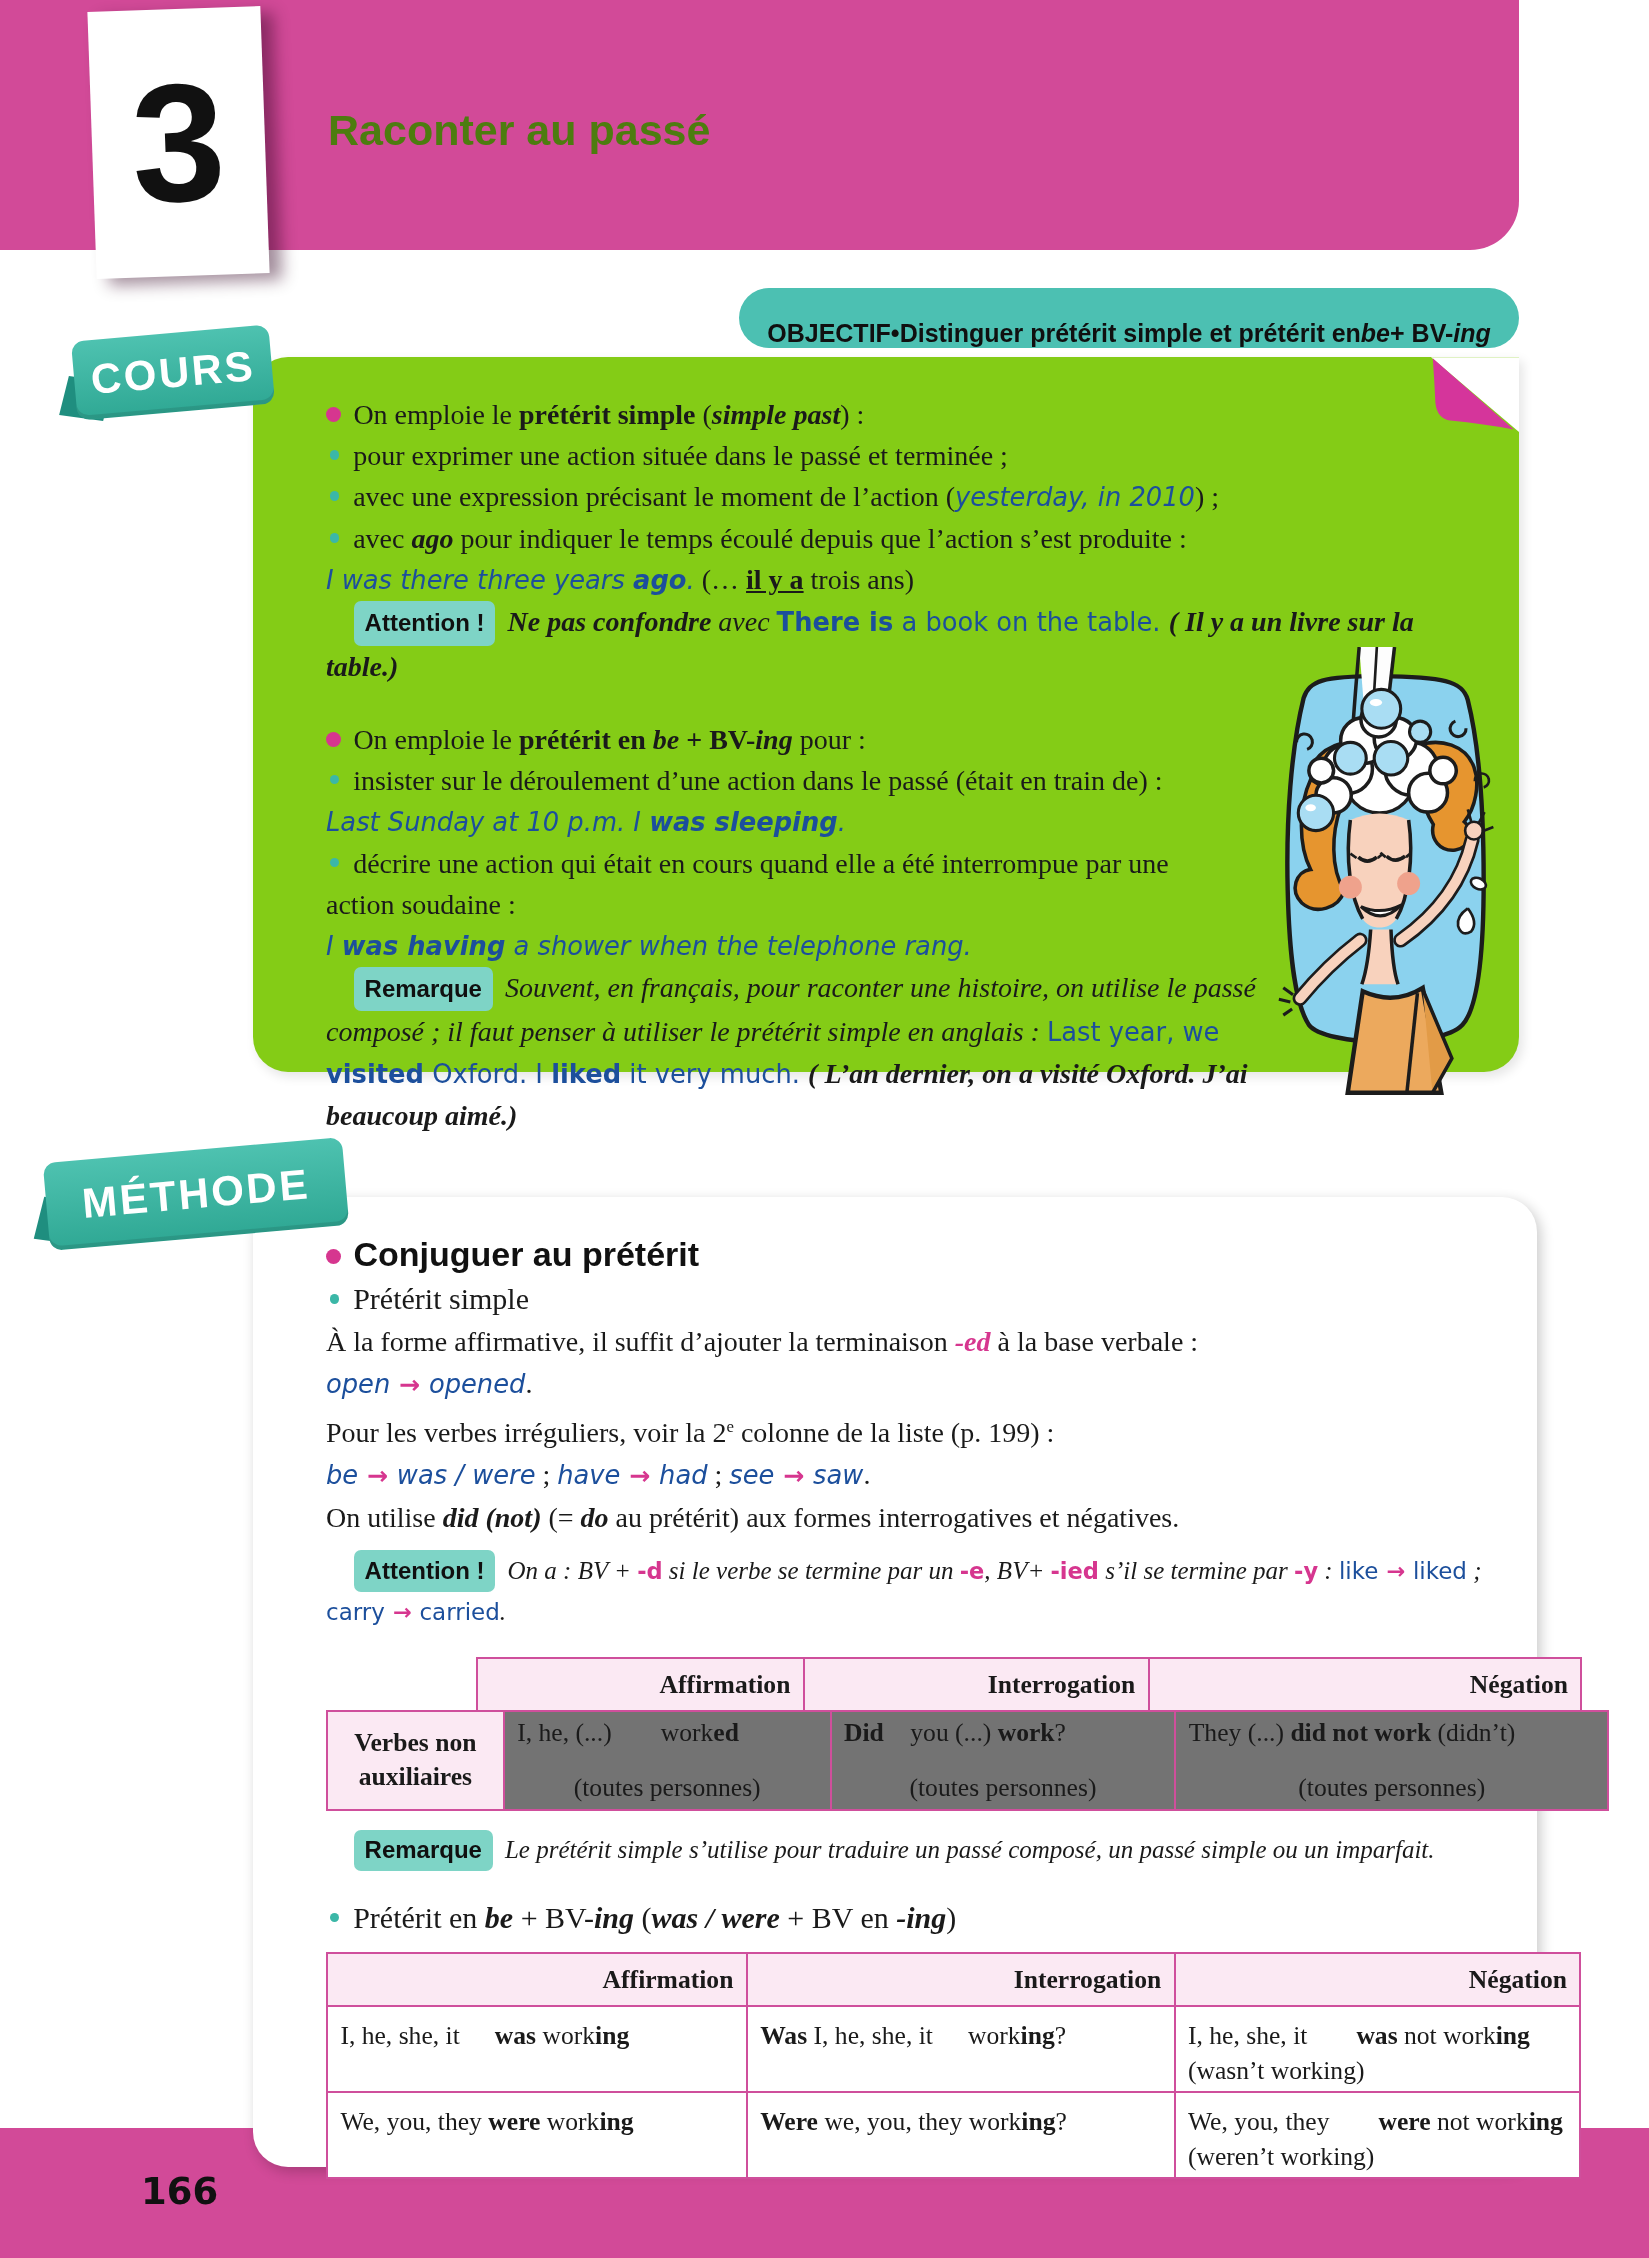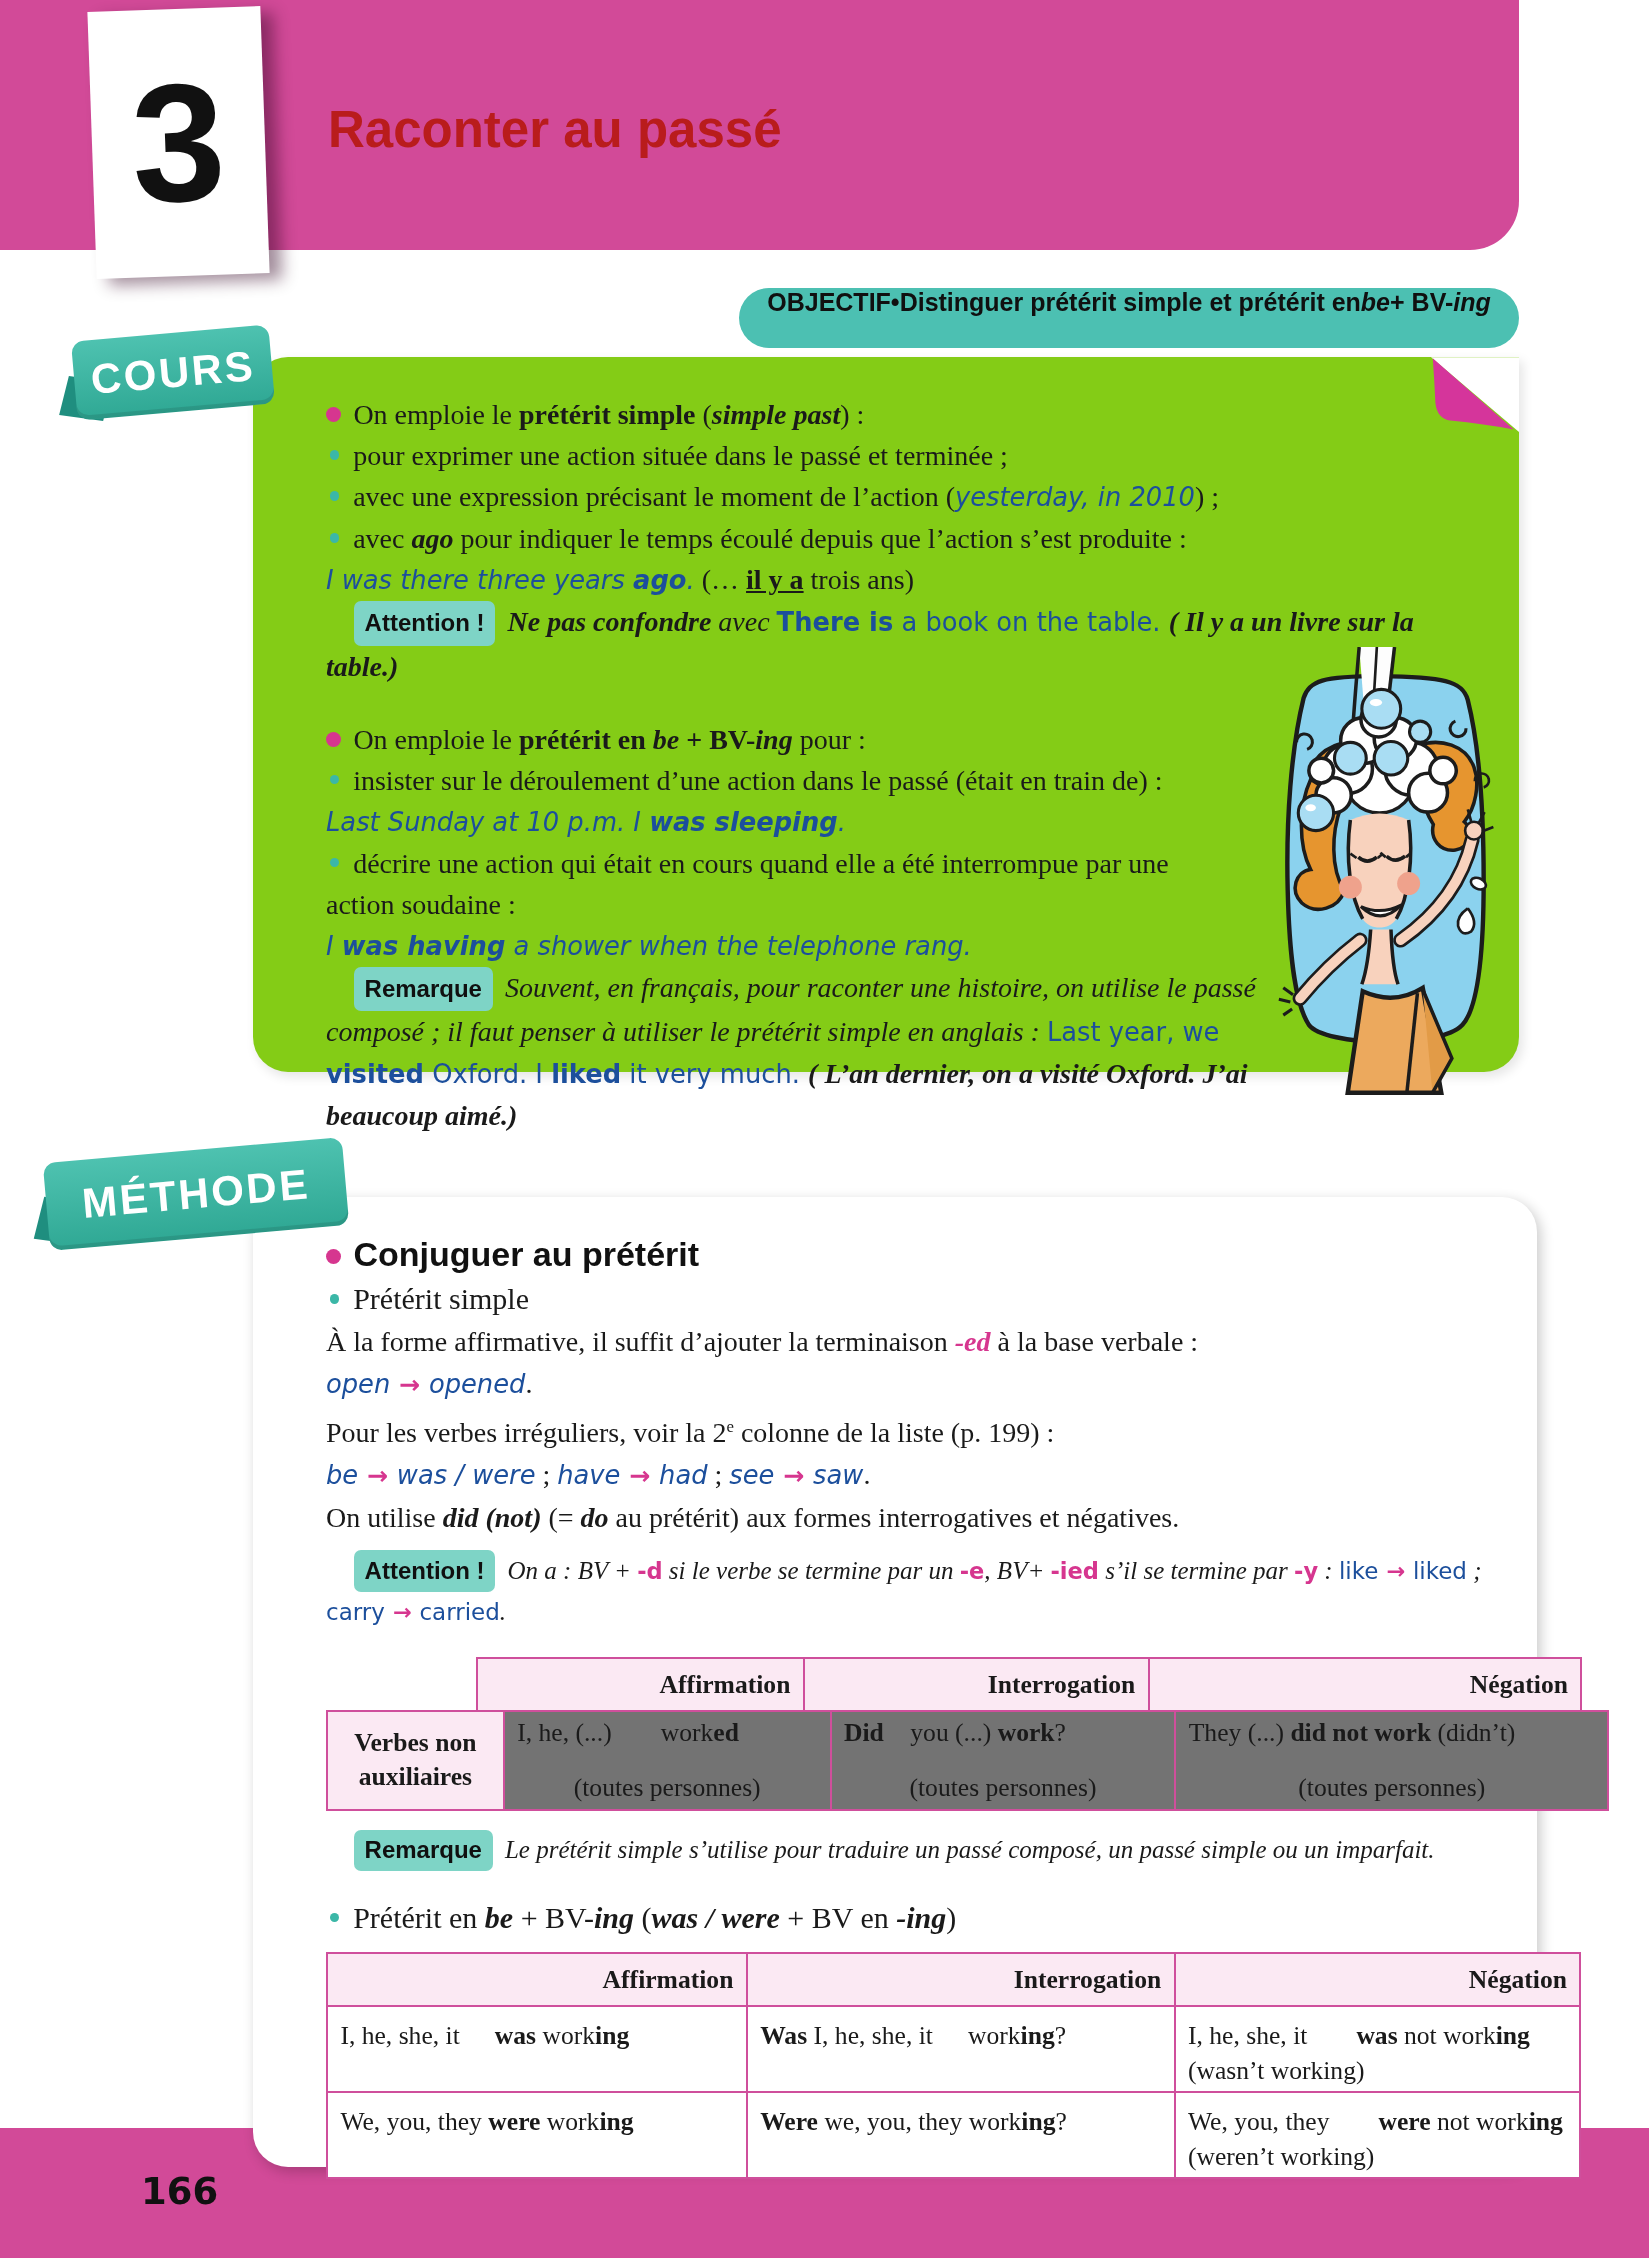--- a/index.html
+++ b/index.html
@@ -6,26 +6,26 @@
   .page{position:relative;width:1650px;height:2258px;background:#ffffff;overflow:hidden;
         font-family:"Liberation Serif",serif;color:#1a1a1a;}
 
   
   .header-band{position:absolute;left:0;top:0;width:1519px;height:250px;background:#d24a98;
                border-radius:0 0 49px 0;z-index:1;}
   .chapter-card{position:absolute;left:92px;top:8.8px;width:173px;height:267px;background:#ffffff;
                 transform:rotate(-2deg);box-shadow:12.4px 7px 16px rgba(50,5,35,.45);z-index:2;
                 display:flex;align-items:center;justify-content:center;}
   .chapter-num{font-family:"Liberation Sans",sans-serif;font-weight:700;font-size:168px;line-height:1;color:#111;}
-  .page-title{position:absolute;left:328px;top:99px;z-index:2;color:#b91c1c;
-              font-family:"Liberation Sans",sans-serif;font-weight:700;font-size:51px;line-height:62px;}
+  .page-title{position:absolute;left:328px;top:99px;z-index:2;color:#4d7c0f;
+              font-family:"Liberation Sans",sans-serif;font-weight:700;font-size:43px;line-height:62px;}
 
   
   .objectif{position:absolute;left:739px;top:288px;width:780px;height:60px;background:#4cc0b2;
-            border-radius:30px;display:flex;align-items:flex-start;justify-content:center;
+            border-radius:30px;display:flex;align-items:flex-end;justify-content:center;
             font-family:"Liberation Sans",sans-serif;font-size:25px;font-weight:700;color:#101010;z-index:2;}
 
   
   .sticker{position:absolute;background:linear-gradient(180deg,#4ec2b0,#2fa894);border-radius:12.4px;
            display:flex;align-items:center;justify-content:center;color:#fff;
            font-family:"Liberation Sans",sans-serif;font-weight:700;letter-spacing:2.6px;
            transform:rotate(-5deg);z-index:4;box-shadow:inset 0 -4.4px 0 rgba(0,0,0,.10);}
   .sticker-fold{position:absolute;background:#1f8e7f;z-index:3;}
   .cours-sticker{left:74px;top:333px;width:198px;height:79px;font-size:42px;}
   .fold-cours{left:64px;top:379px;width:44px;height:39px;transform:skew(-14deg,8deg);}

